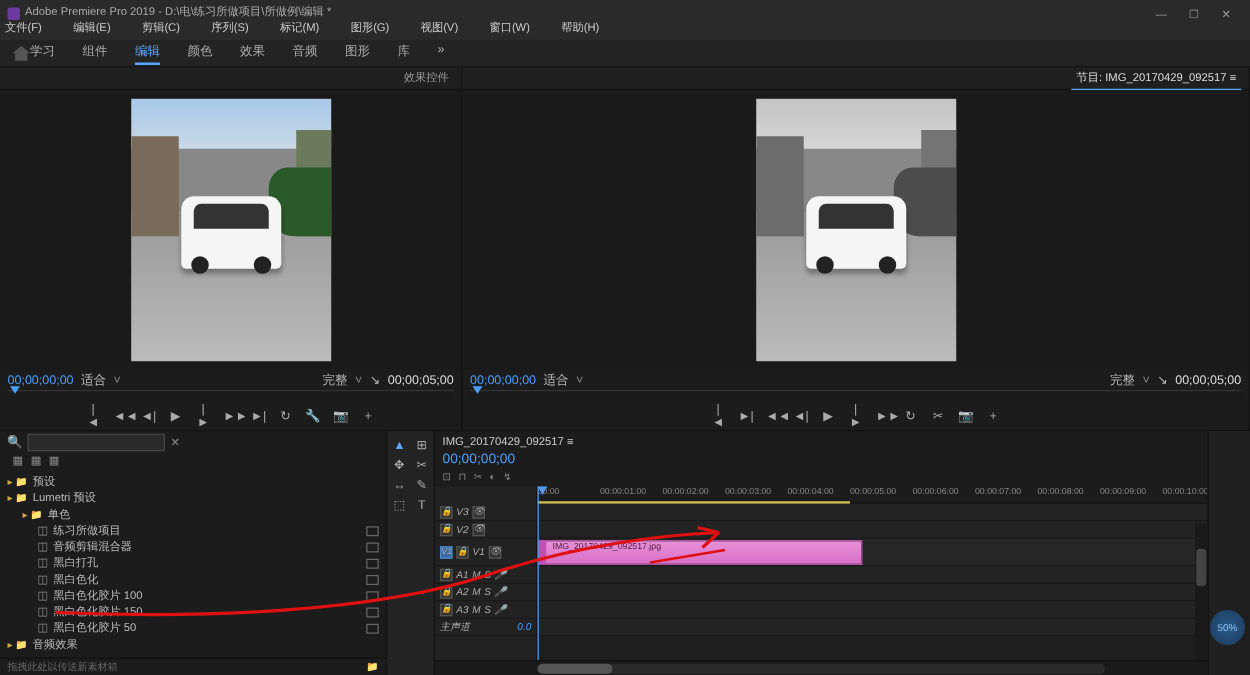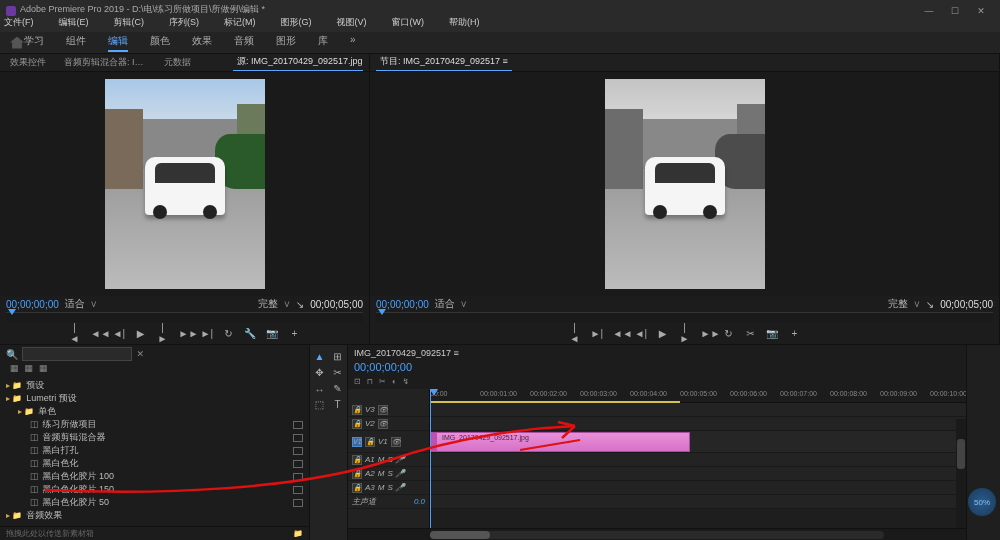--- a/index.html
+++ b/index.html
@@ -10,21 +10,21 @@
   .winbtn { width: 26px; text-align: center; color: #999; font-size: 9px; }
   .menubar { height: 16px; background: #2a2a2a; display: flex; align-items: flex-start; padding: 0 4px; gap: 25px; font-size: 9px; color: #ccc; }
   .topstrip { height: 22px; background: #232323; border-bottom: 1px solid #111; display: flex; align-items: center; padding: 0 10px; }
   .topstrip .home { width: 14px; height: 12px; background: #555; clip-path: polygon(50% 0,100% 50%,85% 50%,85% 100%,15% 100%,15% 50%,0 50%); }
   .workspace-tabs { flex: 1; display: flex; justify-content: flex-start; gap: 22px; font-size: 10px; color: #aaa; }
   .workspace-tabs .active { color: #5aa7ff; border-bottom: 2px solid #5aa7ff; padding-bottom: 2px; }
   .main { display: flex; height: 290px; background: #1c1c1c; }
   .srcpanel, .progpanel { display: flex; flex-direction: column; border-right: 1px solid #111; }
   .srcpanel { width: 370px; }
   .progpanel { flex: 1; }
-  .panel-tabs { height: 18px; display: flex; align-items: flex-end; padding: 0 6px; gap: 10px; font-size: 9px; background: #1f1f1f; border-bottom: 1px solid #111; color: #999; }
+  .panel-tabs { height: 18px; display: flex; align-items: flex-end; padding: 0 6px; gap: 10px; font-size: 9px; background: #1f1f1f; border-bottom: 1px solid #111; color: #999; flex-direction: column; }
   .panel-tabs .tab { padding: 2px 4px; }
   .panel-tabs .tab.active { color: #ddd; border-bottom: 1px solid #5aa7ff; }
   .monitor { flex: 1; display: flex; justify-content: center; align-items: center; background: #1a1a1a; }
   .imgbox { width: 160px; height: 210px; background: #888; position: relative; overflow: hidden; }
   .imgbox.bw { filter: grayscale(1); }
   .imgbox .sky { position:absolute; top:0; left:0; right:0; height:40px; background: linear-gradient(#a8c8e8,#c8d8e8); }
   .imgbox .road { position:absolute; bottom:0; left:0; right:0; height:120px; background: linear-gradient(#999,#bbb); }
   .imgbox .wall-l { position:absolute; left:0; top:30px; width:38px; height:80px; background:#7a6a5a; }
   .imgbox .wall-r { position:absolute; right:0; top:25px; width:28px; height:85px; background:#6a7a5a; }
   .imgbox .bush { position:absolute; right:0; top:55px; width:50px; height:55px; background:#2a5a2a; border-radius:30% 0 0 40%; }

